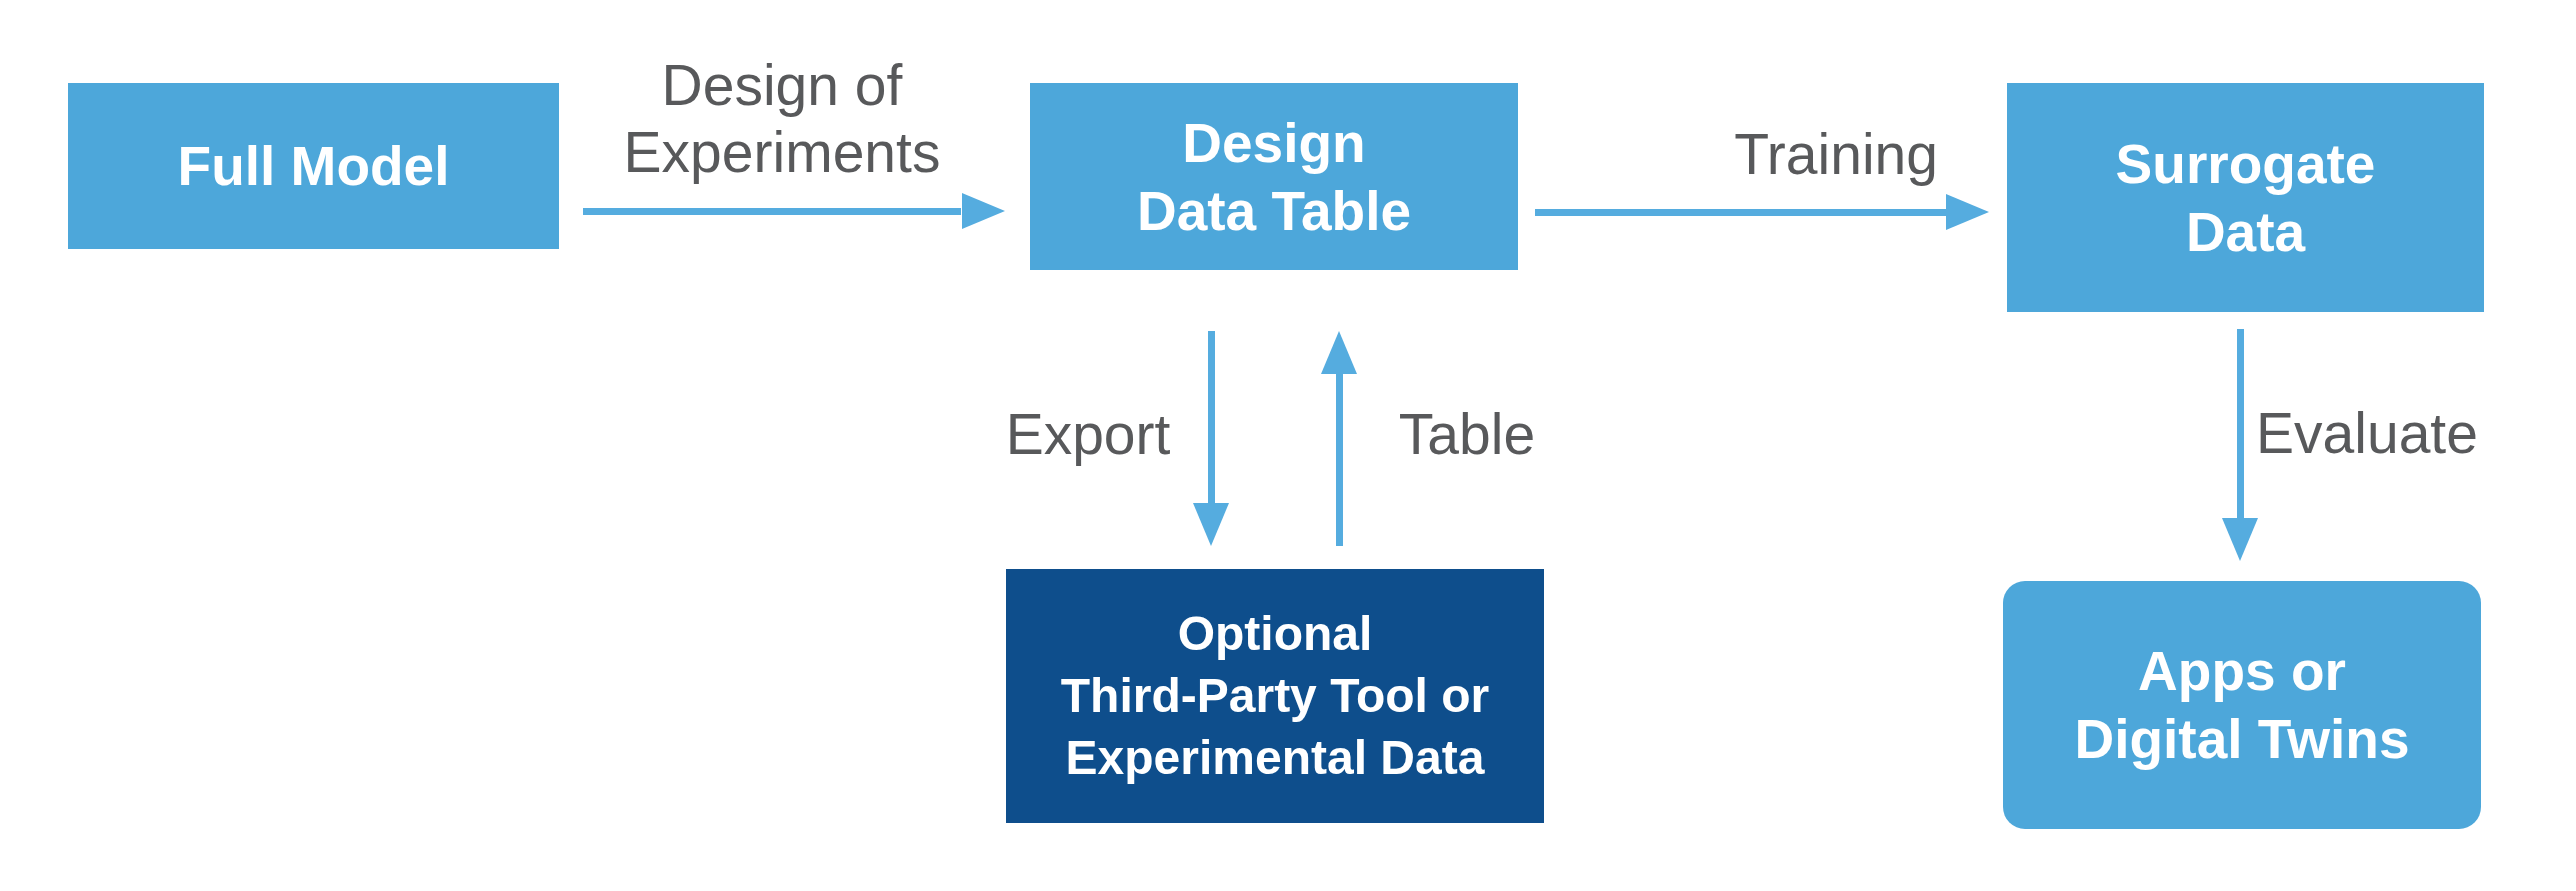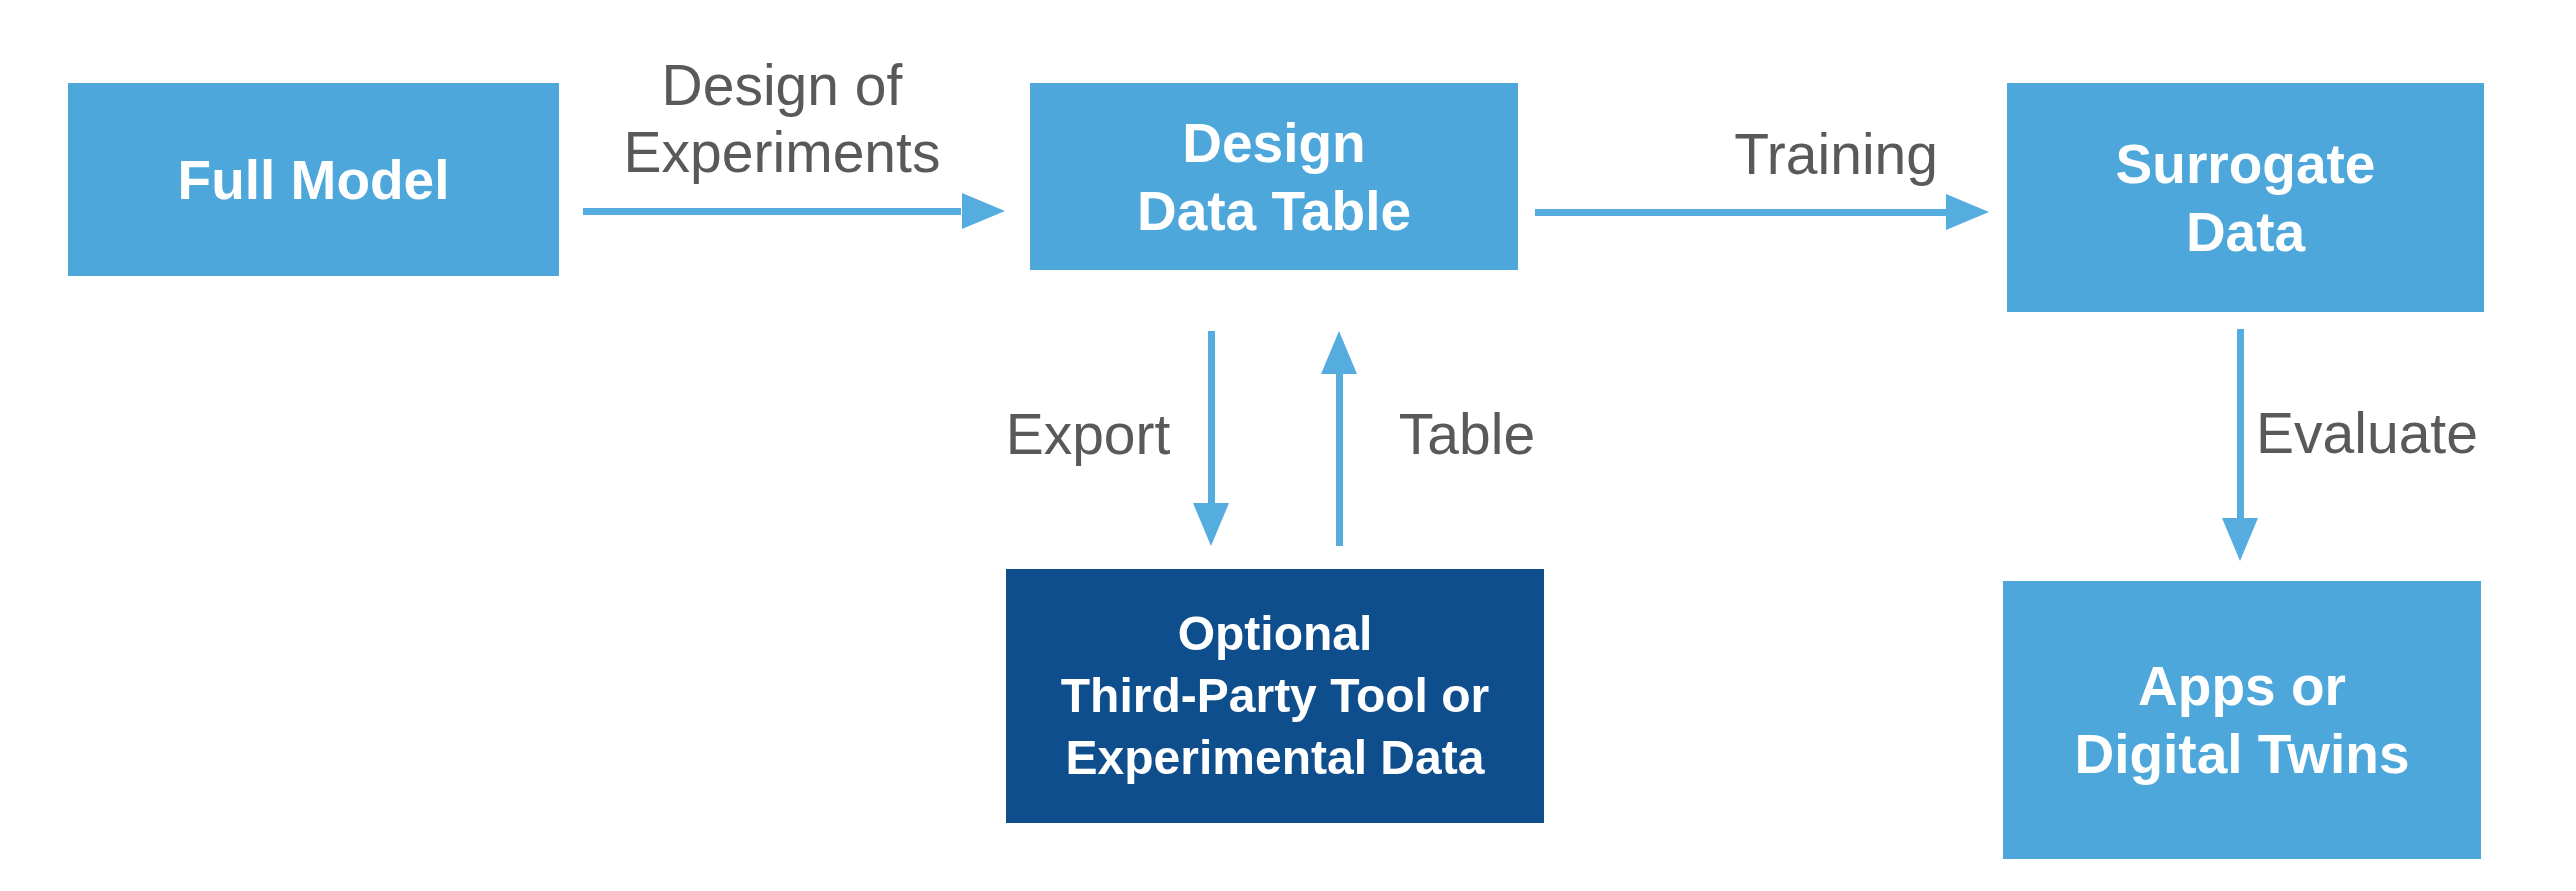--- a/index.html
+++ b/index.html
@@ -52,41 +52,41 @@
     border-left: 18px solid transparent;
     border-right: 18px solid transparent;
     border-bottom: 43px solid var(--arrow-blue, #55ACDF);
   }
 </style>
 </head>
 <body>
 
 <div class="canvas">
 
-  <div class="box light" style="left:68px; top:83px; width:491px; height:193px;justify-content:center;">
+  <div class="box light" style="left:68px; top:83px; width:491px; height:166px;justify-content:center;">
     <span class="box-line">Full Model</span>
   </div>
 
   <div class="box light" style="left:1030px; top:83px; width:488px; height:187px;">
     <span class="box-line">Design</span>
     <span class="box-line">Data Table</span>
   </div>
 
   <div class="box light" style="left:2007px; top:83px; width:477px; height:229px;">
     <span class="box-line">Surrogate</span>
     <span class="box-line">Data</span>
   </div>
 
   <div class="box dark" style="left:1006px; top:569px; width:538px; height:254px;">
     <span class="box-line">Optional</span>
     <span class="box-line">Third-Party Tool or</span>
     <span class="box-line">Experimental Data</span>
   </div>
 
-  <div class="box light" style="left:2003px; top:581px; width:478px; height:278px;">
+  <div class="box light" style="left:2003px; top:581px; width:478px; height:248px;border-radius:22px;">
     <span class="box-line">Apps or</span>
     <span class="box-line">Digital Twins</span>
   </div>
 
   <div class="arrow-line h" style="left:583px; top:208px; width:378px;"></div>
   <div class="arrow-head right" style="left:962px; top:193px;"></div>
   <div class="flow-label" style="left:572px; top:52px; width:420px;">
     <div>Design of</div>
     <div>Experiments</div>
   </div>

